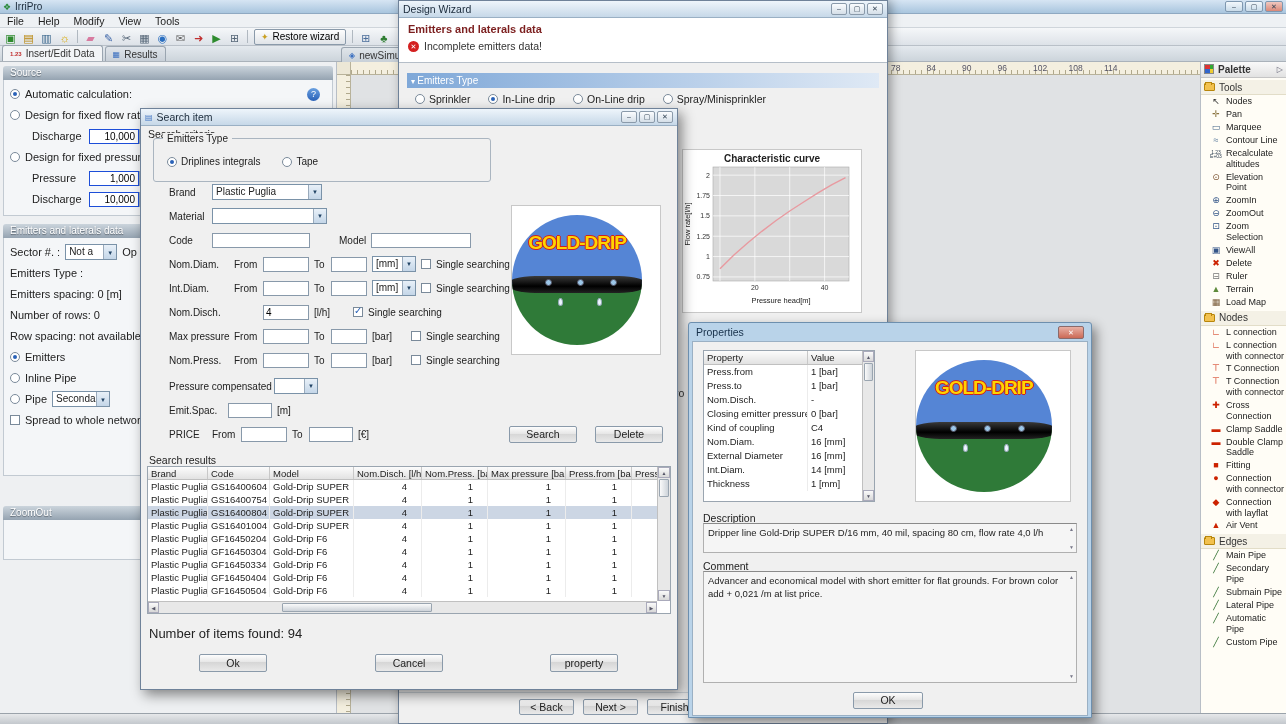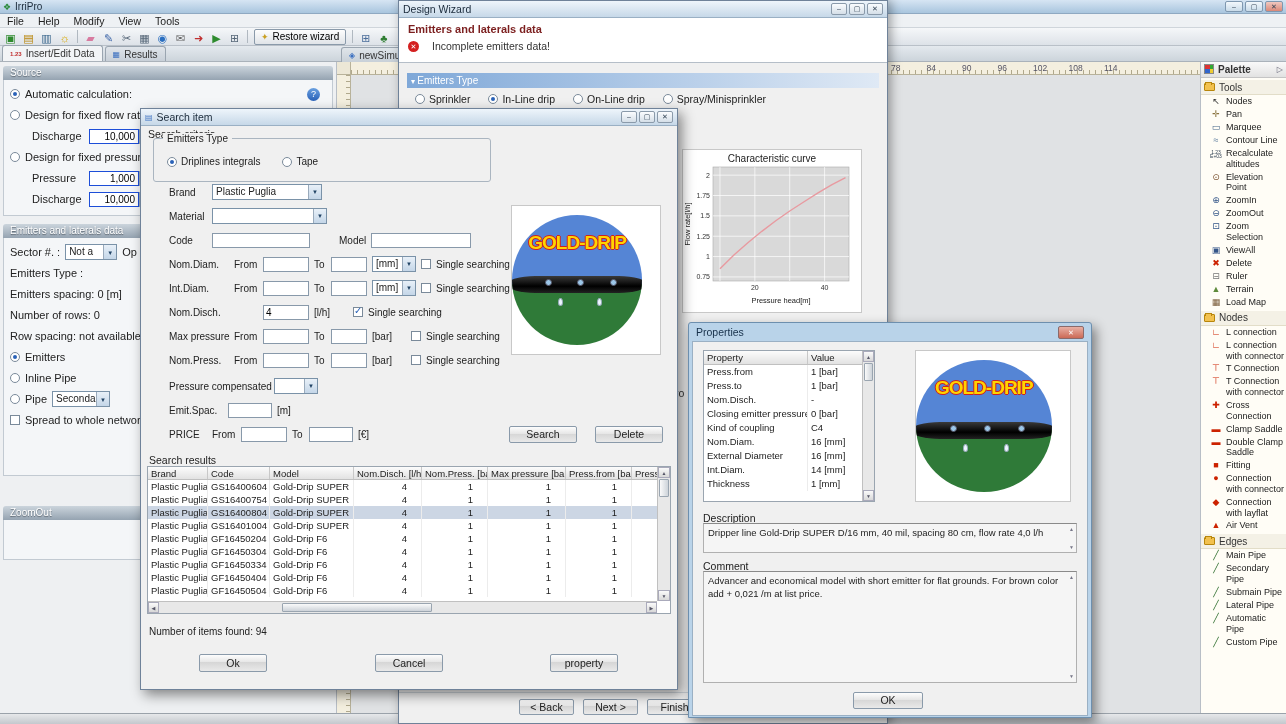--- a/index.html
+++ b/index.html
@@ -80,30 +80,30 @@
 .dlg-title{height:17px;background:linear-gradient(#eef5fb,#c6d8e8);border-bottom:1px solid #9ab0c4;display:flex;align-items:center;padding:0 4px;gap:4px;font-size:10.5px;color:#1a2a3a}
 .jbtns{margin-left:auto;display:flex;gap:2px}
 .jbtn{width:16px;height:12px;border:1px solid #8a9aaa;border-radius:2px;background:linear-gradient(#fafcfe,#d5dfe8);font-size:7px;line-height:10px;text-align:center;color:#345}
 .btn{display:inline-block;border:1px solid #8a9aaa;border-radius:2px;background:linear-gradient(#fdfdfd,#e6e6e6 45%,#d6d6d6 46%,#e9e9e9);font-size:10.5px;text-align:center;color:#222;line-height:15px}
 .ti{height:15px;border:1px solid #8899aa;background:#fff;font:10px "Liberation Sans",sans-serif;padding:0 2px}
 
 
 .wizard{position:absolute;left:398px;top:0;width:490px;height:724px;z-index:10;background:#f0f0f0;border:1px solid #6f8299;box-shadow:3px 0 10px rgba(0,0,0,.35)}
 .wiz-head{position:absolute;left:0;top:17px;right:0;height:44px;background:#fff;padding:5px 9px 0}
 .wiz-head-title{font-weight:bold;font-size:11px;color:#7c1f1f}
-.wiz-err{margin-top:5px;display:flex;gap:13px;align-items:center;font-size:10.5px;color:#333}
+.wiz-err{margin-top:5px;display:flex;gap:5px;align-items:center;font-size:10.5px;color:#333}
 .err-ico{width:11px;height:11px;border-radius:50%;background:#d42020;color:#fff;font-size:7px;line-height:11px;text-align:center;flex:none}
 .err-ico::after{content:"✕"}
 .wiz-body{position:absolute;left:0;top:61px;right:0;bottom:0;background:#f0f0f0;border-top:1px solid #b5bec8}
 .wiz-secbar{position:absolute;left:8px;right:8px;top:10px;height:15px;background:linear-gradient(90deg,#7fa8d8,#dfe9f5);color:#fff;font-size:10px;line-height:15px;padding-left:4px}
 .wiz-secbar::before{content:"▾ ";font-size:8px}
 .wiz-radios{position:absolute;left:16px;top:30px;display:flex;gap:18px;align-items:center;font-size:10.5px}
 .wiz-radios .ritem{display:flex;gap:4px;align-items:center}
 .chart-box{position:absolute;left:283px;top:86px;width:180px;height:164px;background:#fff;border:1px solid #c8c8c8}
-.chart-title{font-size:10px;font-weight:normal;text-align:center;margin-top:3px}
+.chart-title{font-size:10px;font-weight:bold;text-align:center;margin-top:3px}
 .wiz-partial{position:absolute;left:276px;top:324px;font-size:10.5px;color:#333}
 .wiz-sepline{position:absolute;left:0;right:0;bottom:30px;border-top:1px solid #cdd3d9}
 .wiz-btns{position:absolute;left:120px;bottom:8px;display:flex;gap:9px}
 .wiz-btns .btn{width:55px;height:16px}
 
 
 .search-dlg{position:absolute;left:140px;top:108px;width:538px;height:582px;z-index:20;background:#f0f0f0;border:1px solid #6f8299;box-shadow:4px 5px 12px rgba(0,0,0,.45)}
 .s-body{position:absolute;left:0;top:17px;right:0;bottom:0}
 .s-crit-label{position:absolute;left:7px;top:2px;font-size:10.5px}
 .s-group{position:absolute;left:12px;top:12px;width:338px;height:44px;border:1px solid #aab5c0;border-radius:3px}
@@ -129,21 +129,21 @@
 .rt-row span.num{text-align:right;padding-right:14px}
 .vscroll{position:absolute;right:0;top:0;width:13px;bottom:12px;background:#e8e8e8;border-left:1px solid #c0c0c0}
 .hscroll{position:absolute;left:0;right:13px;bottom:0;height:12px;background:#e8e8e8;border-top:1px solid #c0c0c0}
 .sb-btn{position:absolute;background:linear-gradient(#fafafa,#d8d8d8);border:1px solid #aab;color:#556;text-align:center}
 .sb-up{top:0;left:0;right:0;height:11px;font-size:5px;line-height:10px}.sb-up::after{content:"▲"}
 .sb-dn{bottom:0;left:0;right:0;height:11px;font-size:5px;line-height:10px}.sb-dn::after{content:"▼"}
 .sb-lf{left:0;top:0;bottom:0;width:11px;font-size:5px;line-height:10px}.sb-lf::after{content:"◀"}
 .sb-rt{right:0;top:0;bottom:0;width:11px;font-size:5px;line-height:10px}.sb-rt::after{content:"▶"}
 .vthumb{position:absolute;left:1px;right:1px;top:12px;height:18px;background:linear-gradient(90deg,#fafafa,#cdd3d9);border:1px solid #9aa5b0;border-radius:1px}
 .hthumb{position:absolute;top:1px;bottom:1px;left:134px;width:150px;background:linear-gradient(#fafafa,#cdd3d9);border:1px solid #9aa5b0;border-radius:1px}
-.s-found{position:absolute;left:8px;top:500px;font-size:10px}
+.s-found{position:absolute;left:8px;top:500px;font-size:13px}
 .s-ok{position:absolute;left:58px;top:528px;width:68px;height:18px}
 .s-cancel{position:absolute;left:234px;top:528px;width:68px;height:18px}
 .s-prop{position:absolute;left:409px;top:528px;width:68px;height:18px}
 
 
 .props{position:absolute;left:688px;top:322px;width:404px;height:396px;z-index:30;background:#b9d3e9;border:1px solid #6d8fae;border-radius:3px 3px 0 0;box-shadow:4px 5px 12px rgba(0,0,0,.45);padding:0 3px 3px}
 .props-title{height:18px;display:flex;align-items:center;padding:0 4px;font-size:10.5px;color:#16304a}
 .props-close{margin-left:auto;width:26px;height:13px;border:1px solid #8a6a6a;border-radius:2px;background:linear-gradient(#e8b0a4,#cc6a56);color:#fff;font-size:7px;line-height:11px;text-align:center}
 .props-close::after{content:"✕"}
 .props-in{position:relative;background:#f0f0f0;height:375px;border:1px solid #9ab0c4}

